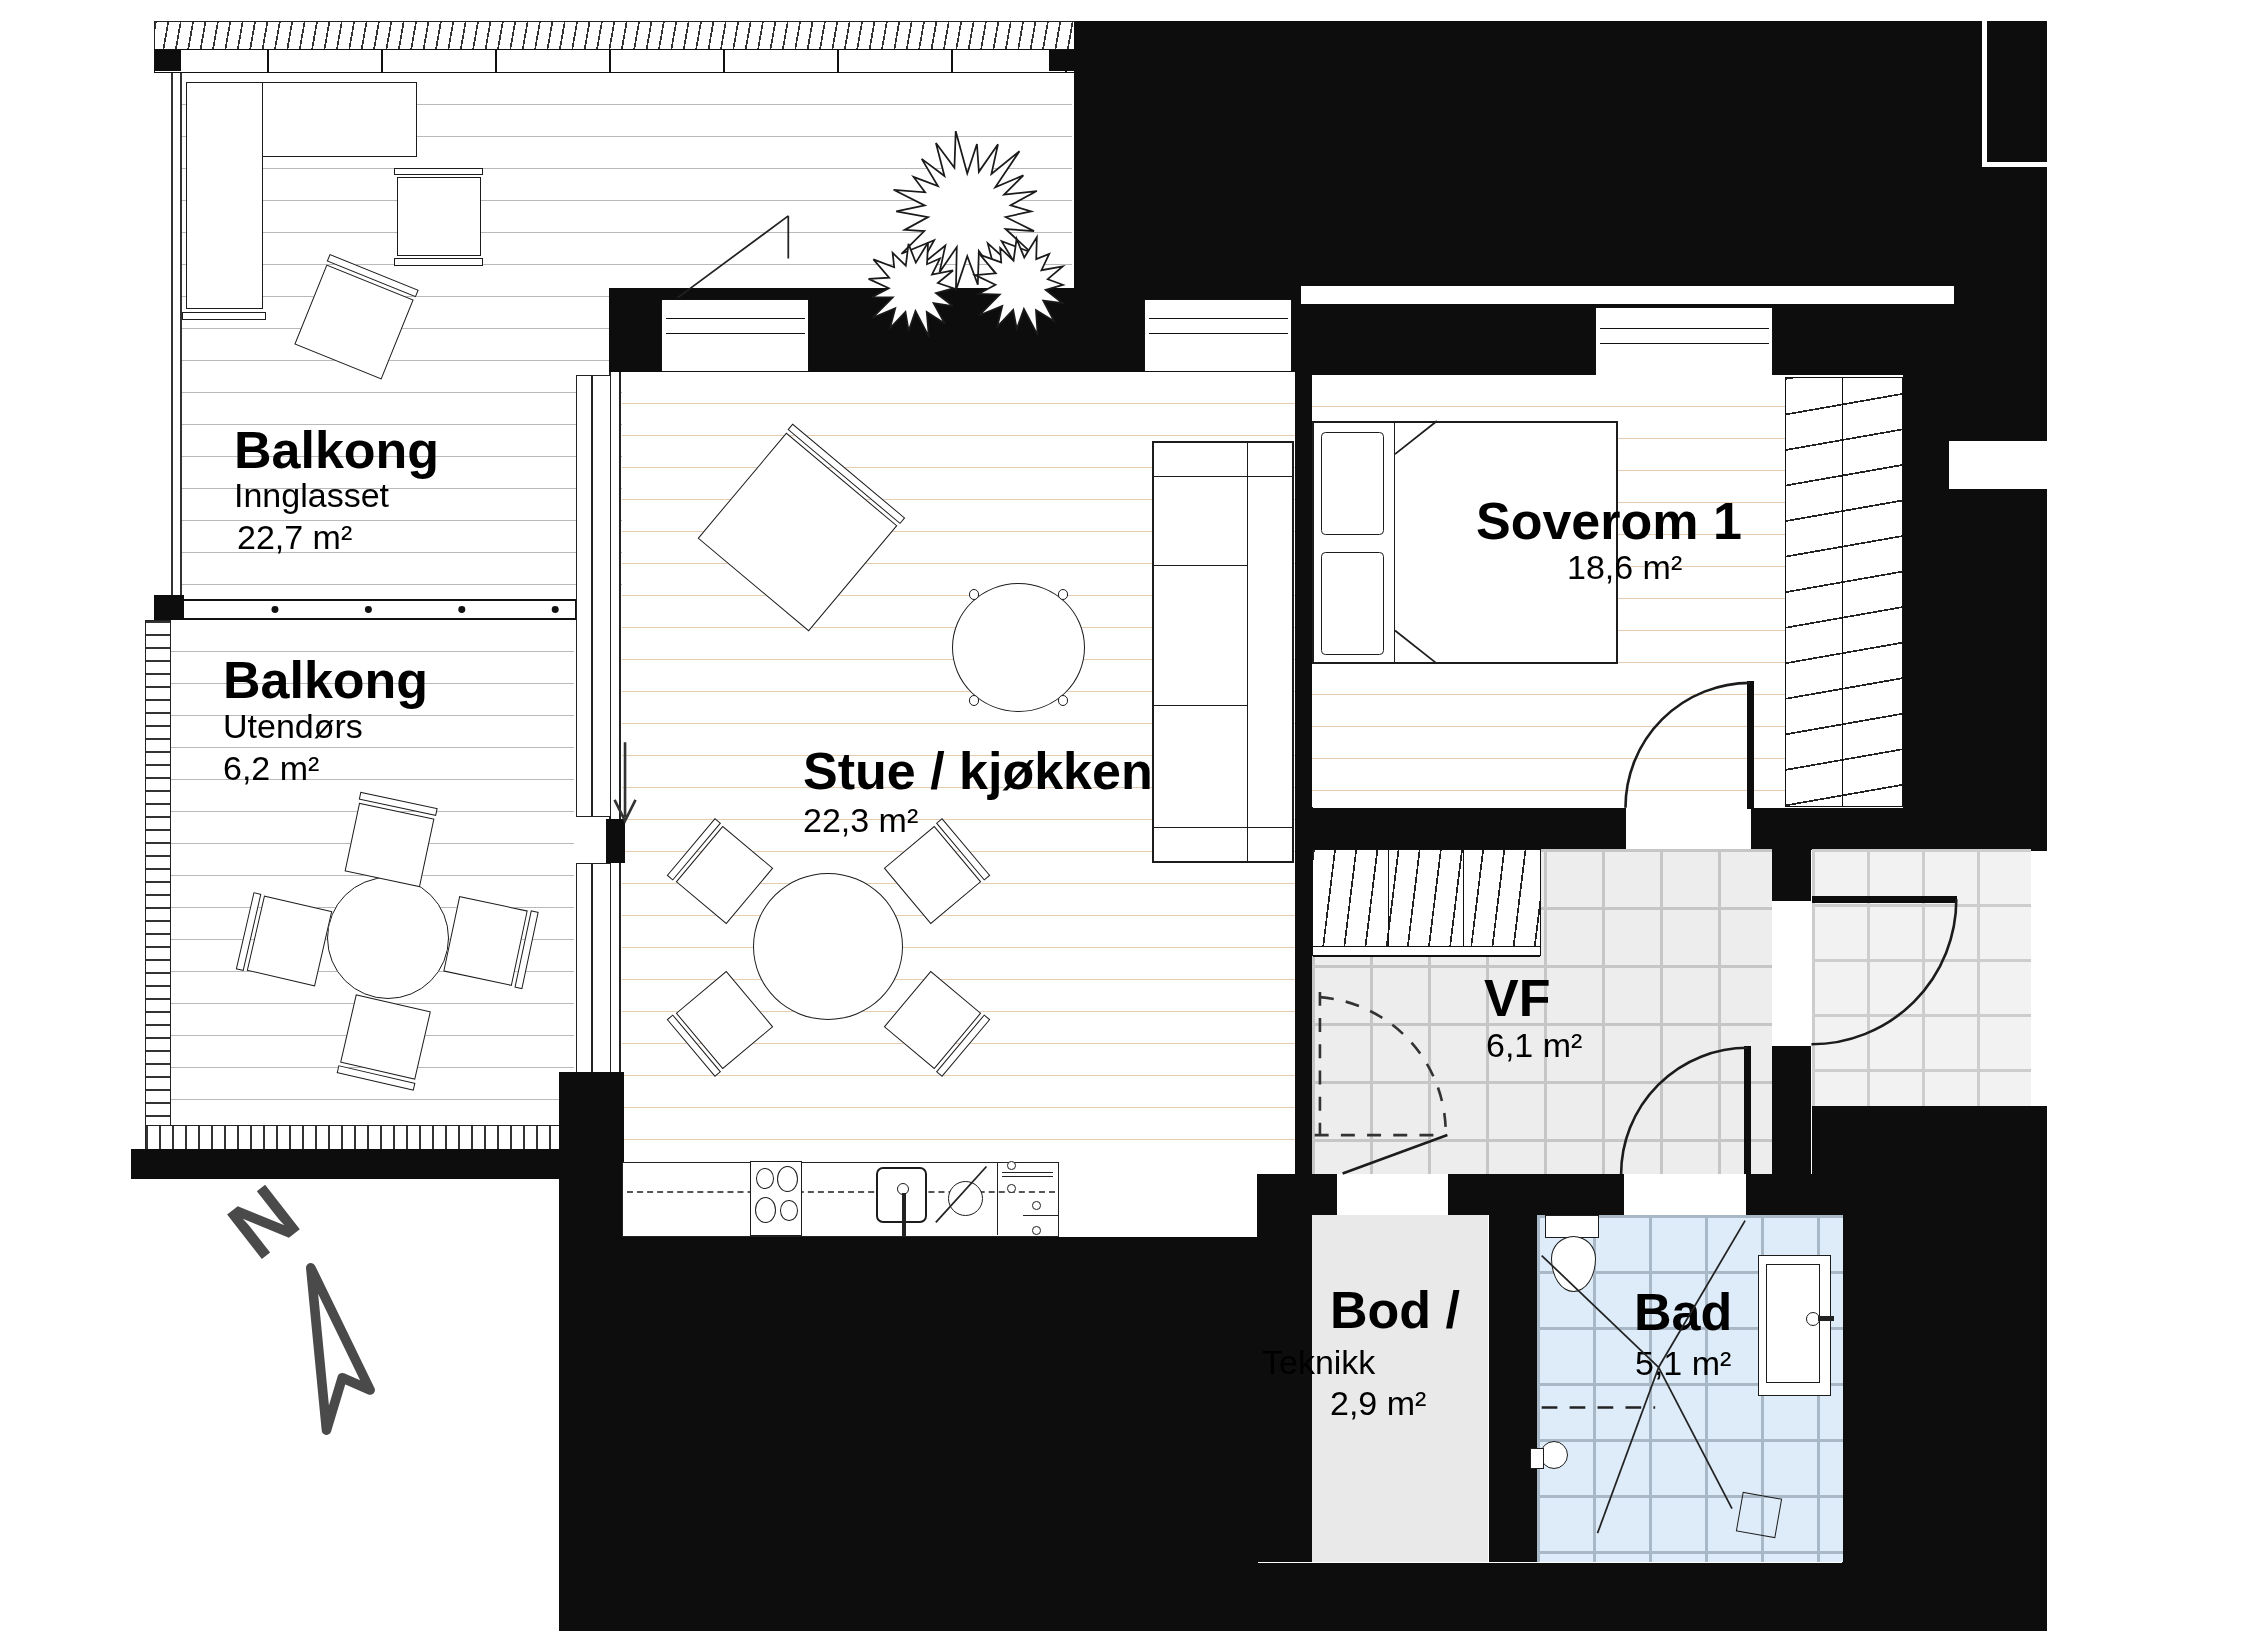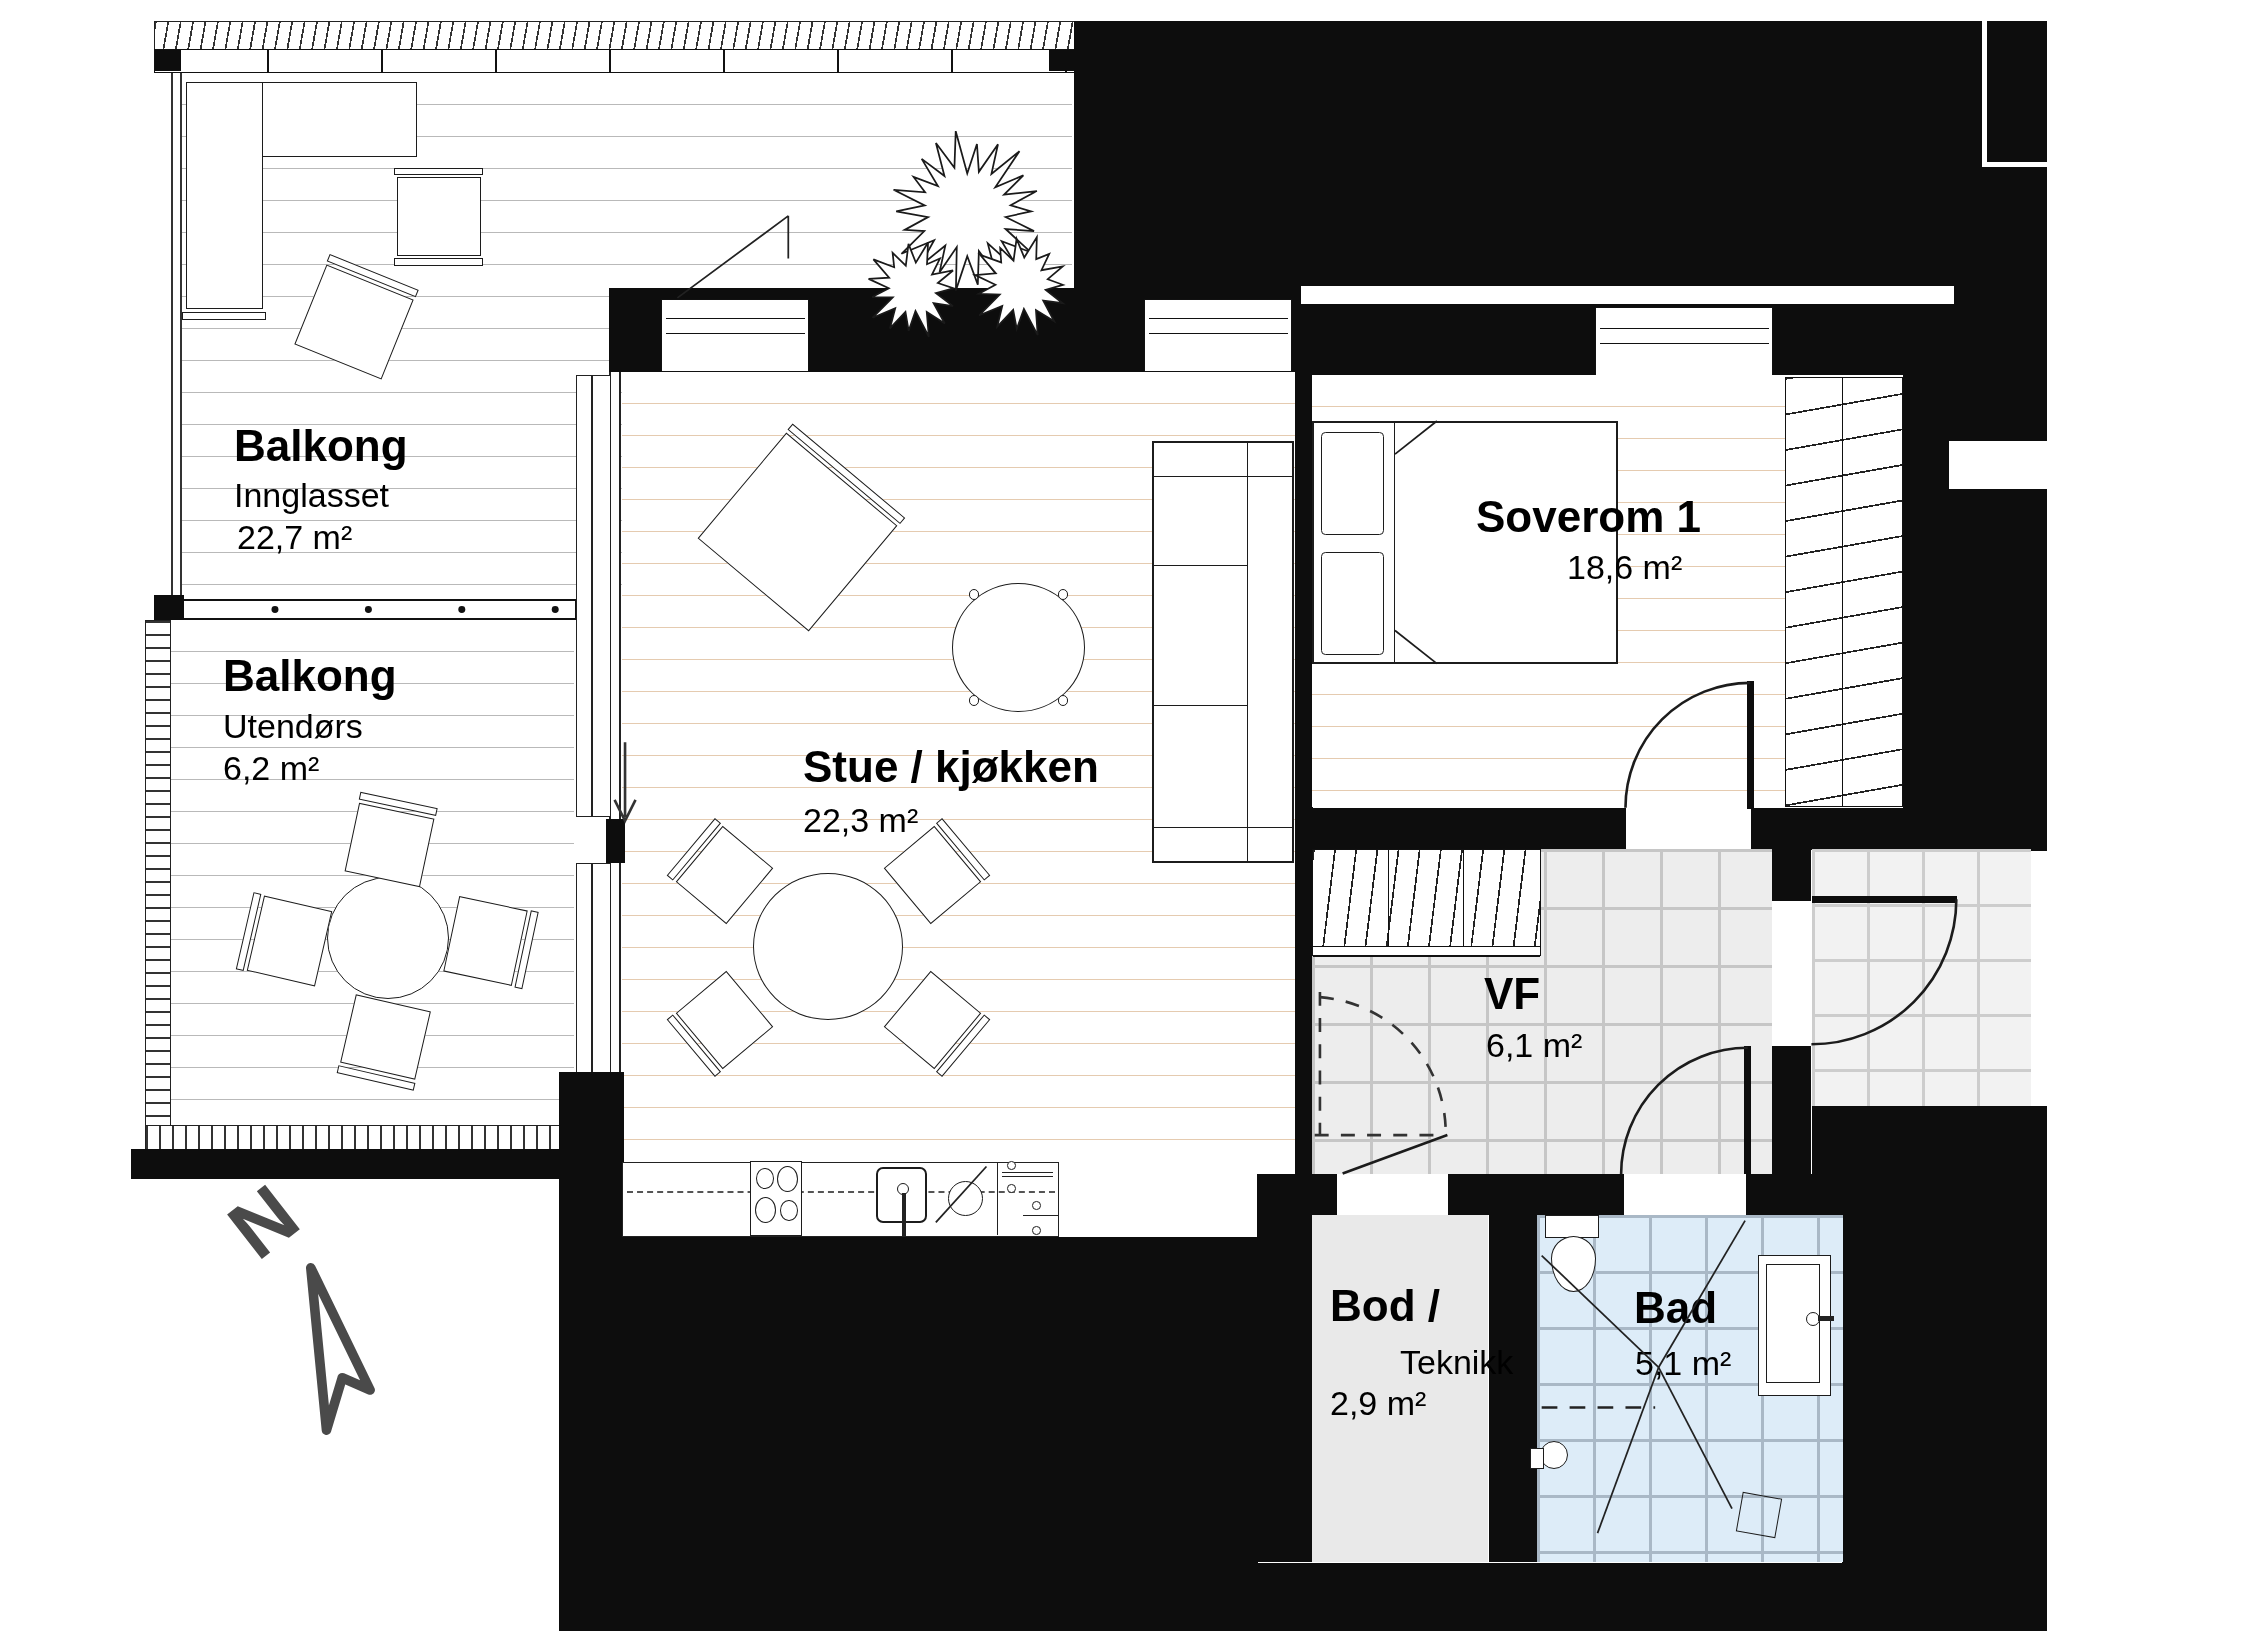--- a/index.html
+++ b/index.html
@@ -35,21 +35,21 @@
         background-image:repeating-linear-gradient(97deg,#222 0 1.7px,transparent 1.7px 21px)}
   .wardrobe{position:absolute;box-sizing:border-box;background-color:#fff;border:1.7px solid #111;
         background-image:repeating-linear-gradient(170deg,#222 0 1.7px,transparent 1.7px 35px)}
   .win{position:absolute;box-sizing:border-box;background:#fff;border:1.7px solid #111}
   .win::before,.win::after{content:"";position:absolute;left:3.5px;right:3.5px;height:0;border-top:1.7px solid #111}
   .win::before{top:26%}
   .win::after{top:46%}
   .chair{position:absolute;box-sizing:border-box;background:#fff;border:1.7px solid #1c1c1c}
   .chair .back{position:absolute;left:-1.7px;right:-1.7px;top:-12.2px;height:7.9px;background:#fff;border:1.7px solid #1c1c1c;box-sizing:border-box}
   .lbl{position:absolute;white-space:nowrap;line-height:1.05}
-  .lbl-title{font-weight:bold;font-size:44px}
+  .lbl-title{font-weight:bold;font-size:52px}
   .lbl-sub{font-size:34px}
   svg.overlay{position:absolute;left:0;top:0;pointer-events:none}
 </style>
 </head>
 <body>
 
 <div id="plan">
 
   <div class="deck" style="left:171px;top:73px;width:901px;height:529px"></div>
   <div class="wht" style="left:171px;top:73px;width:10.5px;height:529px;border-left:2.6px solid #333;border-right:2.6px solid #333"></div>
@@ -238,21 +238,21 @@
   <div class="lbl lbl-title" style="left:803px;top:744px">Stue / kjøkken</div>
   <div class="lbl lbl-sub" style="left:803px;top:803px">22,3 m²</div>
 
   <div class="lbl lbl-title" style="left:1476px;top:494px">Soverom 1</div>
   <div class="lbl lbl-sub" style="left:1567px;top:550px">18,6 m²</div>
 
   <div class="lbl lbl-title" style="left:1484px;top:971px">VF</div>
   <div class="lbl lbl-sub" style="left:1486px;top:1028px">6,1 m²</div>
 
   <div class="lbl lbl-title" style="left:1330px;top:1283px">Bod /</div>
-  <div class="lbl lbl-sub" style="left:1400px;top:1345px">Teknikk</div>
+  <div class="lbl lbl-sub" style="left:1262px;top:1345px">Teknikk</div>
   <div class="lbl lbl-sub" style="left:1330px;top:1386px">2,9 m²</div>
 
   <div class="lbl lbl-title" style="left:1634px;top:1285px">Bad</div>
   <div class="lbl lbl-sub" style="left:1635px;top:1346px">5,1 m²</div>
 
   <svg class="overlay" width="2261" height="1632" viewBox="0 0 2590 1869">
 
     <path d="M 2005 782 A 143 143 0 0 0 1862 925" fill="none" stroke="#1c1c1c" stroke-width="3"></path>
     <path d="M 2002 1200 A 145 145 0 0 0 1857 1345" fill="none" stroke="#1c1c1c" stroke-width="3"></path>
     <path d="M 2241 1030 A 166 166 0 0 1 2075 1196" fill="none" stroke="#1c1c1c" stroke-width="3"></path>

